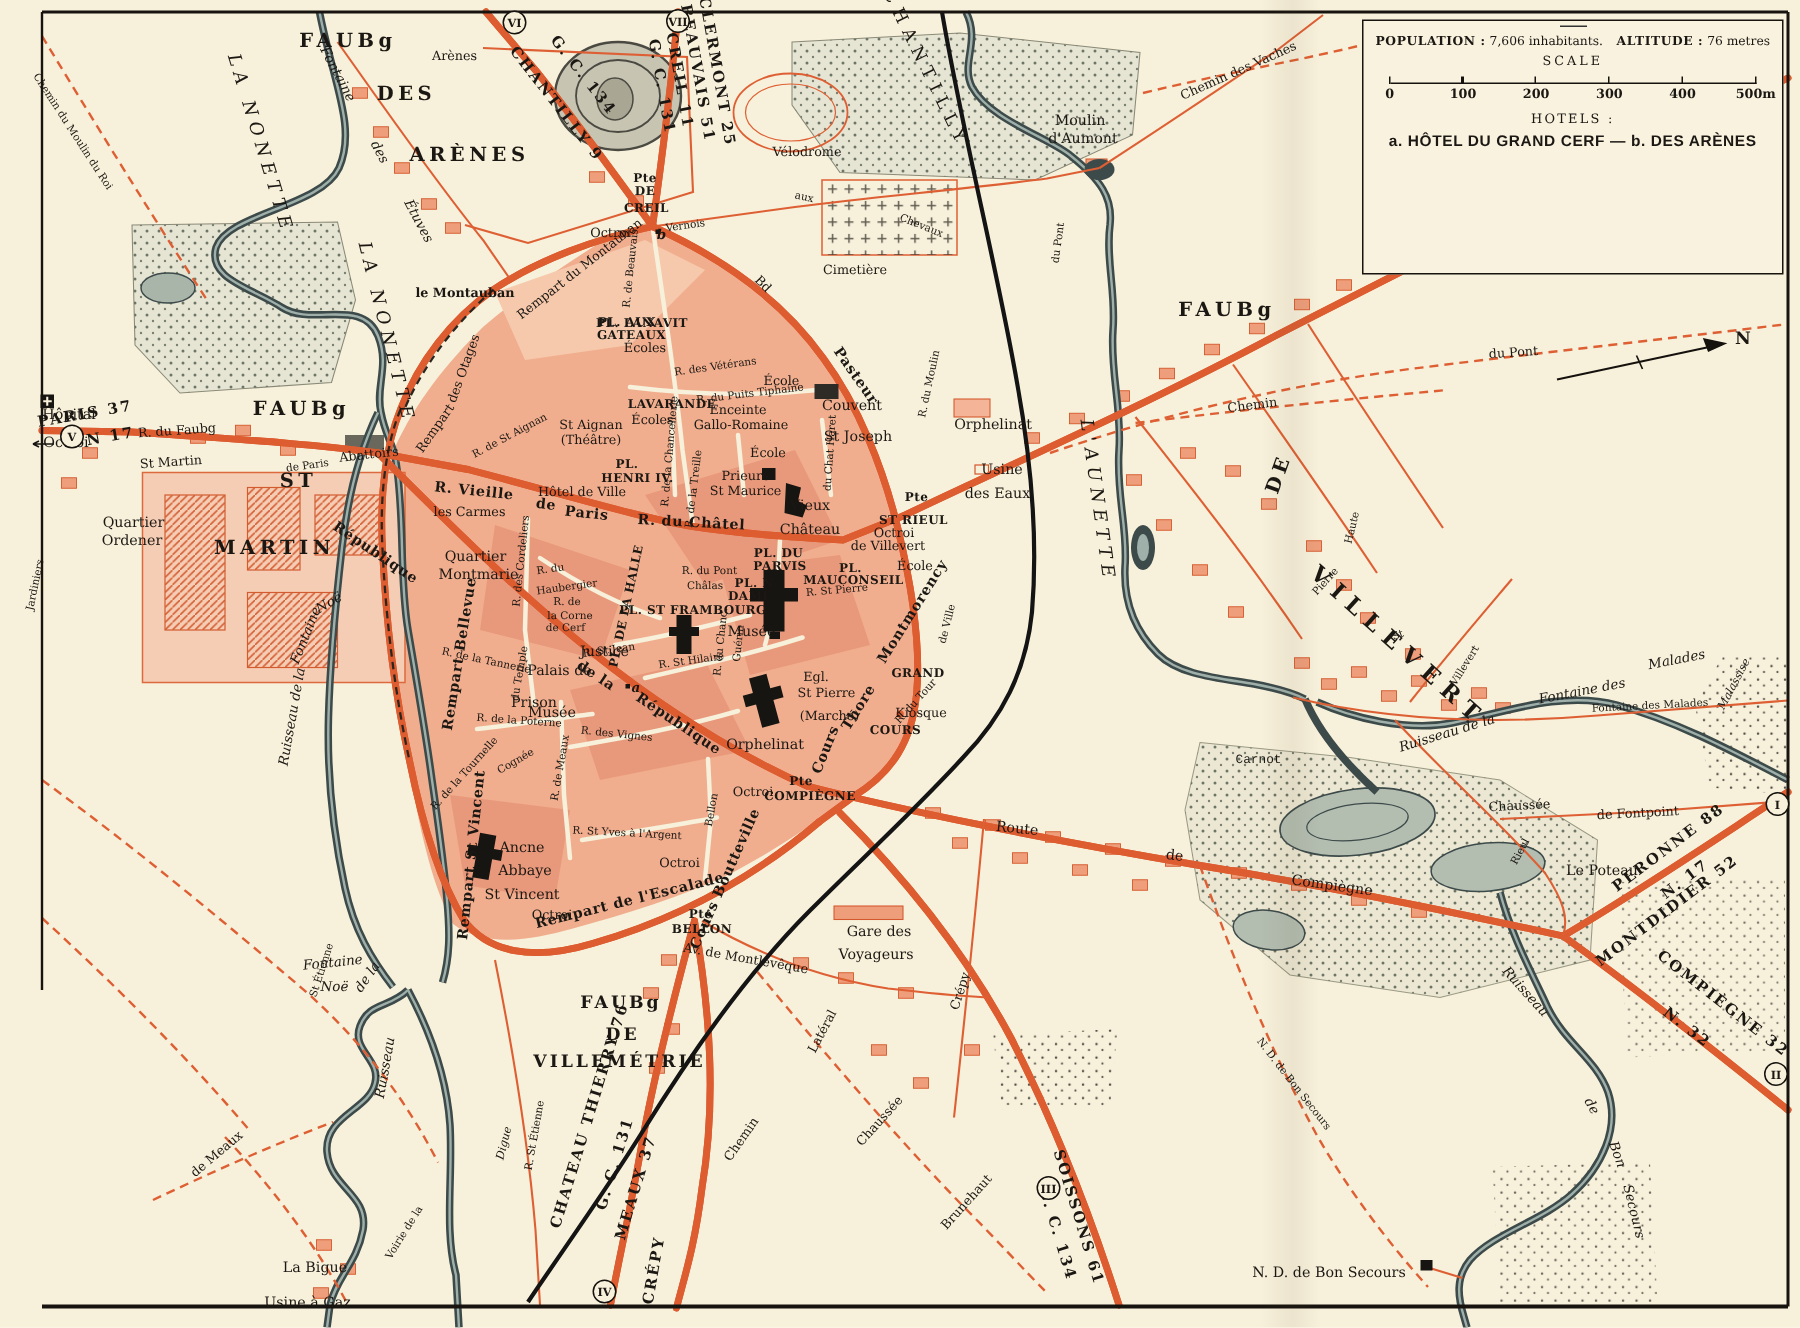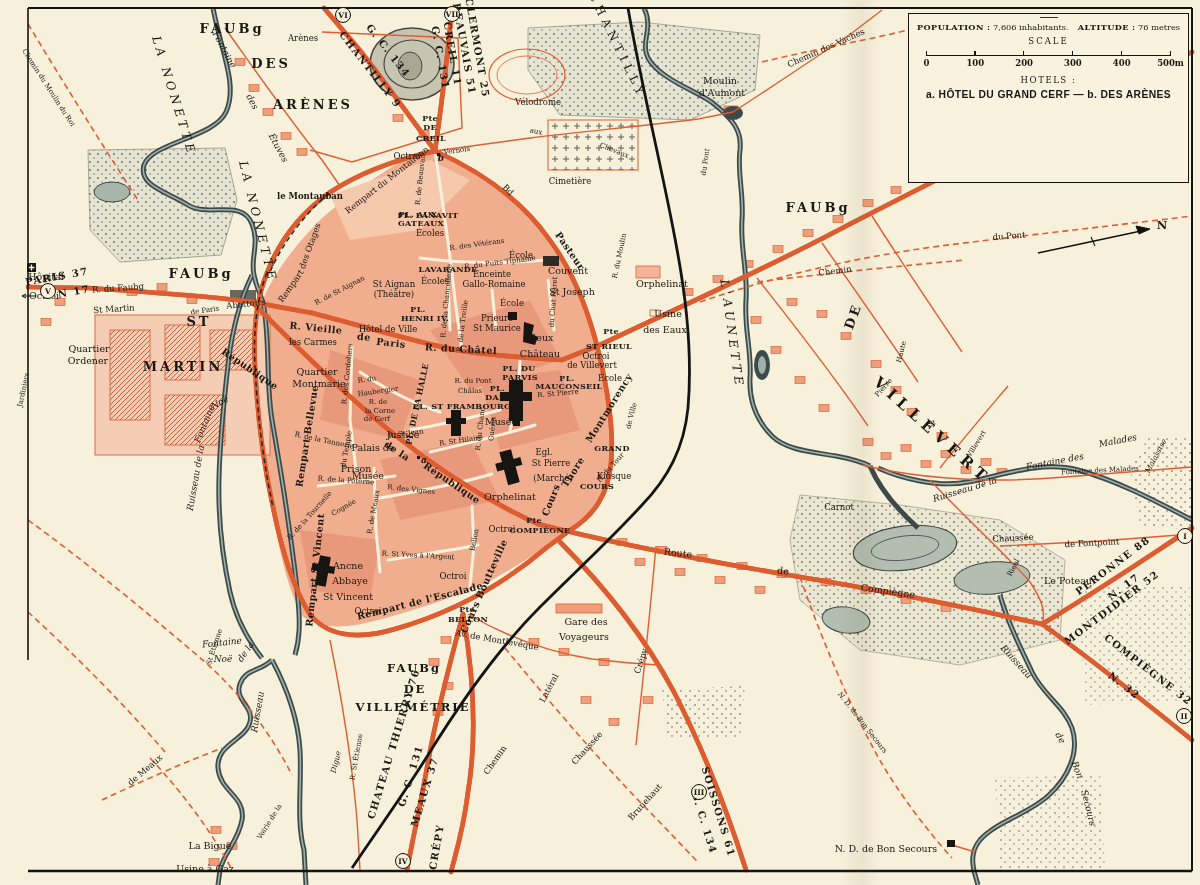--- a/index.html
+++ b/index.html
@@ -535,21 +535,21 @@
       <span class="lb T" style="left: 270px; top: 822px; transform: translate(-50%, -50%) rotate(-58deg);">Voirie de la</span>
       <span class="lb P" style="left: 210px; top: 846px; transform: translate(-50%, -50%) rotate(0deg);">La Bigue</span>
       <span class="lb P" style="left: 205px; top: 869px; transform: translate(-50%, -50%) rotate(0deg);">Usine à Gaz</span>
       <span class="lb R" style="left: 718px; top: 812px; transform: translate(-50%, -50%) rotate(73deg);">SOISSONS 61</span>
       <span class="lb R" style="left: 704px; top: 823px; transform: translate(-50%, -50%) rotate(73deg);">G. C. 134</span>
       <span class="lb T" style="left: 862px; top: 723px; transform: translate(-50%, -50%) rotate(52deg);">N. D. de Bon Secours</span>
       <span class="lb P" style="left: 886px; top: 849px; transform: translate(-50%, -50%) rotate(0deg);">N. D. de Bon Secours</span>
       <span class="lb P" style="left: 678px; top: 553px; transform: translate(-50%, -50%) rotate(6deg);">Route</span>
       <span class="lb P" style="left: 783px; top: 571px; transform: translate(-50%, -50%) rotate(6deg);">de</span>
       <span class="lb P" style="left: 888px; top: 591px; transform: translate(-50%, -50%) rotate(8deg);">Compiègne</span>
-      <span class="lb S" style="left: 839px; top: 507px; transform: translate(-50%, -50%) rotate(0deg);">Carnot</span>
+      <span class="lb S" style="left: 839px; top: 507px; transform: translate(-50%, -50%) rotate(0deg); font-family: Liberation Mono, monospace;">Carnot</span>
       <span class="lb T" style="left: 932px; top: 424px; transform: translate(-50%, -50%) rotate(-20deg);">St</span>
       <span class="lb T" style="left: 1014px; top: 568px; transform: translate(-50%, -50%) rotate(-62deg);">Rieul</span>
       <span class="lb I" style="left: 965px; top: 490px; transform: translate(-50%, -50%) rotate(-17deg);">Ruisseau de la</span>
       <span class="lb I" style="left: 1055px; top: 462px; transform: translate(-50%, -50%) rotate(-11deg);">Fontaine des</span>
       <span class="lb I" style="left: 1118px; top: 441px; transform: translate(-50%, -50%) rotate(-11deg);">Malades</span>
       <span class="lb T" style="left: 1100px; top: 471px; transform: translate(-50%, -50%) rotate(-3deg);">Fontaine des Malades</span>
       <span class="lb IS" style="left: 1156px; top: 456px; transform: translate(-50%, -50%) rotate(-62deg);">Malassise</span>
       <span class="lb S" style="left: 1013px; top: 538px; transform: translate(-50%, -50%) rotate(-3deg);">Chaussée</span>
       <span class="lb S" style="left: 1092px; top: 543px; transform: translate(-50%, -50%) rotate(-3deg);">de Fontpoint</span>
       <span class="lb P" style="left: 1068px; top: 581px; transform: translate(-50%, -50%) rotate(0deg);">Le Poteau</span>

